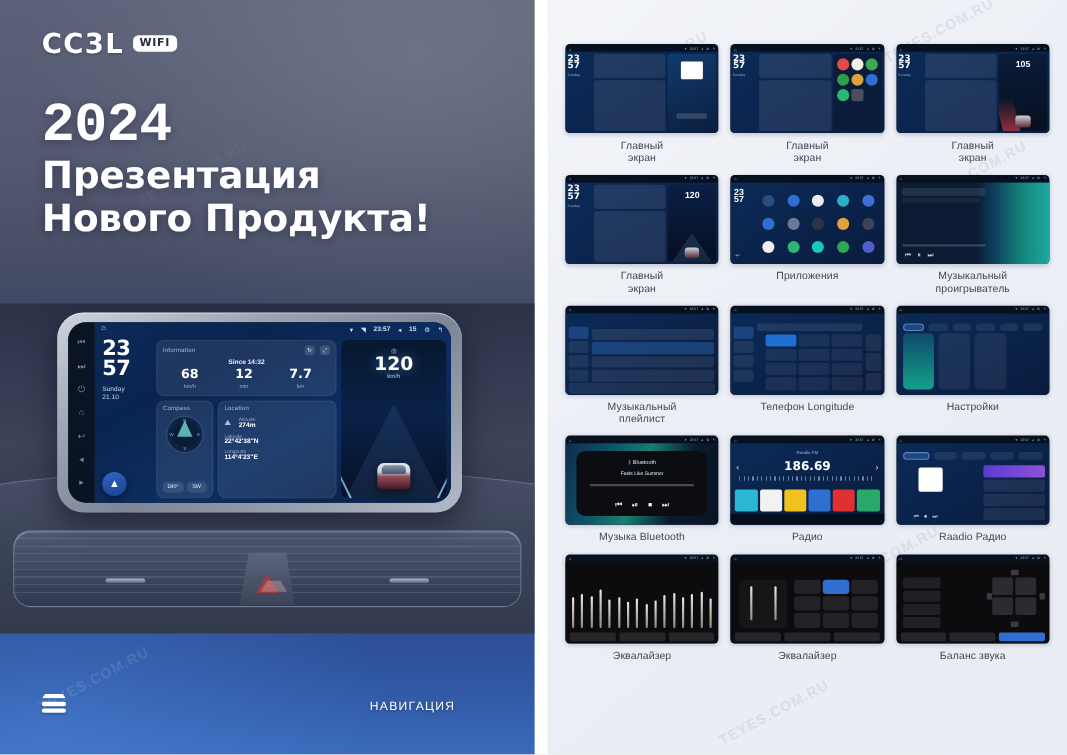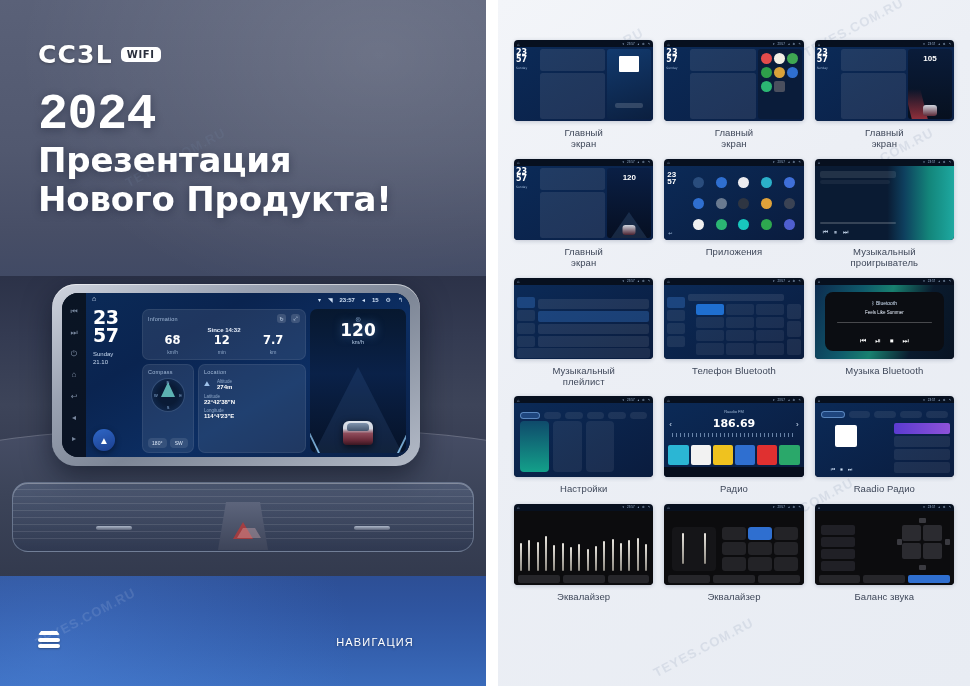--- a/index.html
+++ b/index.html
@@ -22,21 +22,21 @@
   }
   .hero-sheen{
     position:absolute; inset:0;
     background:
       radial-gradient(120% 60% at 78% 8%, rgba(255,255,255,.13), rgba(255,255,255,0) 62%),
       radial-gradient(90% 50% at 10% 96%, rgba(90,150,240,.30), rgba(0,0,0,0) 70%);
     pointer-events:none;
   }
 
   
-  .logo-row{ position:absolute; left:38px; top:40px; display:flex; align-items:center; gap:8px; }
+  .logo-row{ position:absolute; left:38px; top:25px; display:flex; align-items:center; gap:8px; }
   .logo-cc3l{
     color:#fff; font-size:25px; font-weight:700; letter-spacing:1.2px;
     font-family:"DejaVu Sans", sans-serif;
     text-shadow:0 1px 3px rgba(0,0,0,.3);
   }
   .logo-badge{
     background:#fff; color:#2a2f3c; border-radius:5px;
     font-size:10px; font-weight:700; letter-spacing:.6px;
     padding:2.5px 6px 2.5px 6px; line-height:1;
     font-family:"DejaVu Sans", sans-serif;
@@ -732,21 +732,51 @@
           </div>
           <div class="thome">⌂</div>
           <div class="tbar">
               <span>▾</span>
               <b>23:57</b>
               <span>◂</span>
               <span>⚙</span>
               <span>↰</span>
             </div>
         </div>
-        <div class="tcap"><span>Телефон Bluetooth</span></div>
+        <div class="tcap"><span>Телефон Longitude</span></div>
+      </div>
+
+      <div class="cell">
+        <div class="thumb">
+          <div class="tb-blue">
+            <div class="settabs">
+                <span class="act"></span>
+                <span></span>
+                <span></span>
+                <span></span>
+                <span></span>
+                <span></span>
+              </div>
+            <div class="setcards">
+                <div class="g"></div>
+                <div></div>
+                <div></div>
+                <div style="background:transparent"></div>
+              </div>
+          </div>
+          <div class="thome">⌂</div>
+          <div class="tbar">
+              <span>▾</span>
+              <b>23:57</b>
+              <span>◂</span>
+              <span>⚙</span>
+              <span>↰</span>
+            </div>
+        </div>
+        <div class="tcap"><span>Настройки</span></div>
       </div>
 
       <div class="cell">
         <div class="thumb">
           <div class="btm-grad"></div>
           <div class="btm-card">
             <div style="position:absolute;left:0;right:0;top:8px;text-align:center;color:#cfe0f5;font-size:5px;">ᛒ <span>Bluetooth</span></div>
             <div style="position:absolute;left:0;right:0;top:18px;text-align:center;color:#e6eefb;font-size:4.5px;">Feels Like Summer</div>
             <div style="position:absolute;left:12px;right:12px;top:30px;height:1.5px;background:rgba(255,255,255,.25);border-radius:1px;"></div>
             <div style="position:absolute;left:0;right:0;bottom:6px;display:flex;justify-content:center;gap:9px;color:#fff;font-size:7px;">
@@ -759,50 +789,20 @@
           <div class="thome">⌂</div>
           <div class="tbar">
               <span>▾</span>
               <b>23:57</b>
               <span>◂</span>
               <span>⚙</span>
               <span>↰</span>
             </div>
         </div>
         <div class="tcap"><span>Музыка Bluetooth</span></div>
-      </div>
-
-      <div class="cell">
-        <div class="thumb">
-          <div class="tb-blue">
-            <div class="settabs">
-                <span class="act"></span>
-                <span></span>
-                <span></span>
-                <span></span>
-                <span></span>
-                <span></span>
-              </div>
-            <div class="setcards">
-                <div class="g"></div>
-                <div></div>
-                <div></div>
-                <div style="background:transparent"></div>
-              </div>
-          </div>
-          <div class="thome">⌂</div>
-          <div class="tbar">
-              <span>▾</span>
-              <b>23:57</b>
-              <span>◂</span>
-              <span>⚙</span>
-              <span>↰</span>
-            </div>
-        </div>
-        <div class="tcap"><span>Настройки</span></div>
       </div>
 
       <div class="cell">
         <div class="thumb">
           <div class="tb-blue">
             <div style="position:absolute;left:0;right:0;top:6px;text-align:center;color:#9fb8d6;font-size:4px;">Raadio FM</div>
             <div class="rfreq">186.69</div>
             <div style="position:absolute;left:5px;top:17px;color:#cfe0f5;font-size:8px;">‹</div>
             <div style="position:absolute;right:5px;top:17px;color:#cfe0f5;font-size:8px;">›</div>
             <div style="position:absolute;left:8px;right:8px;top:30px;height:4px;background:repeating-linear-gradient(90deg,rgba(180,210,245,.55) 0 1px,rgba(0,0,0,0) 1px 4px);"></div>

